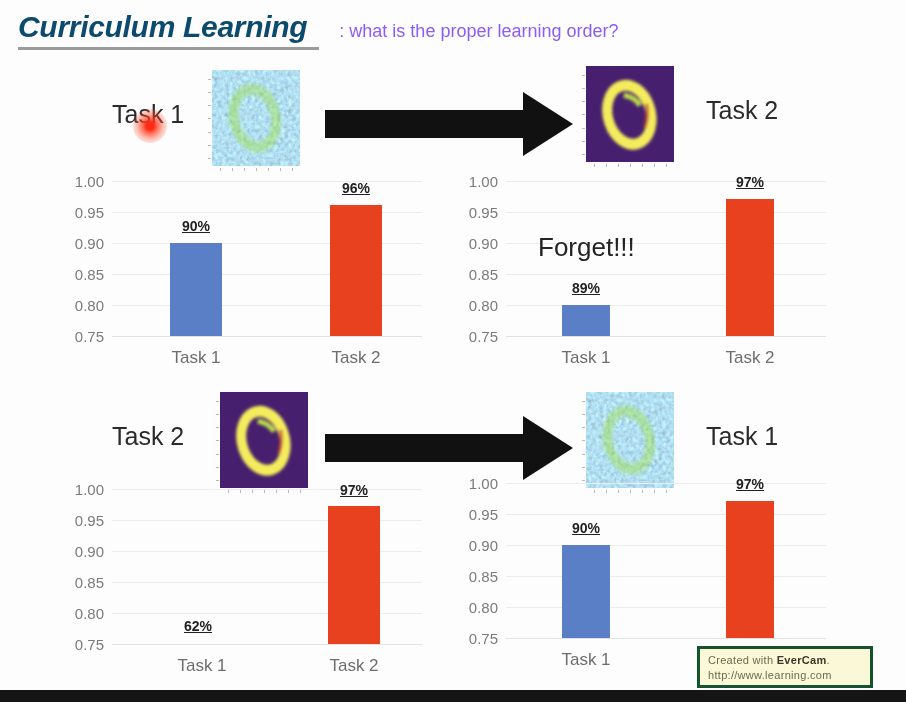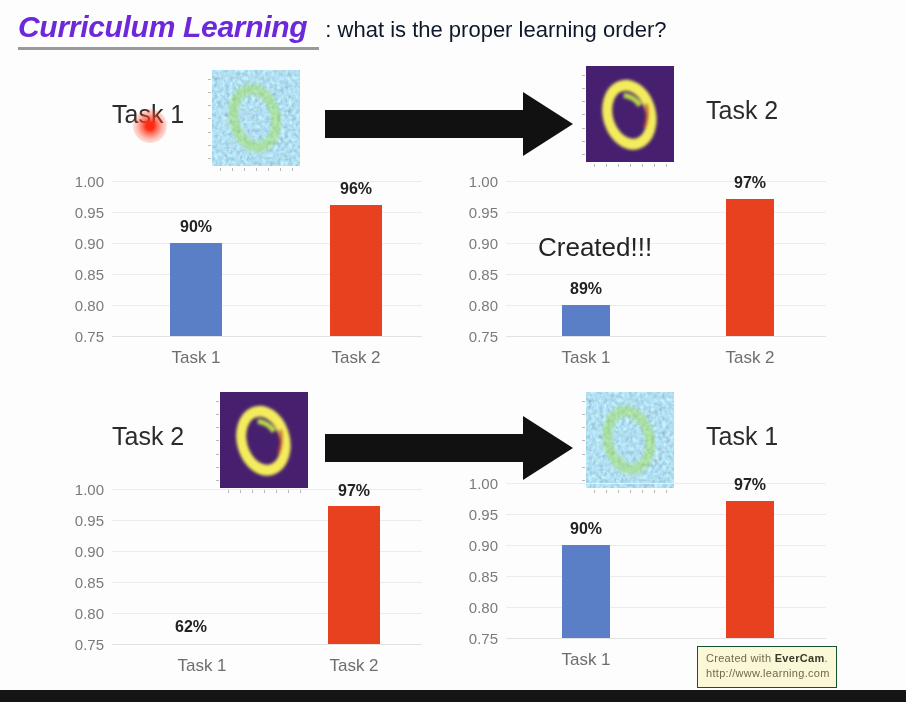--- a/index.html
+++ b/index.html
@@ -26,31 +26,31 @@
     left: 18px; top: 10px;
     width: 870px; height: 46px;
     display: flex;
     align-items: baseline;
   }
   #title-main {
     font-size: 30px;
     font-weight: bold;
     font-style: italic;
     letter-spacing: -0.3px;
-    color: #6d28d9;
+    color: #0c4a6e;
     border-bottom: 3px solid #9a9a9a;
     padding-bottom: 3px;
     padding-right: 12px;
     white-space: nowrap;
   }
   #title-sub {
-    font-size: 22px;
+    font-size: 18px;
     font-weight: normal;
-    color: #0f172a;
-    margin-left: 6px;
+    color: #8b5cf6;
+    margin-left: 20px;
     white-space: nowrap;
   }
 
   
   .panel { position: absolute; }
   #panel-tl { left: 60px;  top: 62px;  width: 400px; height: 320px; }
   #panel-tr { left: 448px; top: 62px;  width: 412px; height: 320px; }
   #panel-bl { left: 60px;  top: 392px; width: 400px; height: 300px; }
   #panel-br { left: 448px; top: 386px; width: 412px; height: 306px; }
 
@@ -132,49 +132,50 @@
   }
   .gridline.base { background: #e2e2e2; }
   .bar {
     position: absolute;
     bottom: 0;
   }
   .bar.blue { background: #5b7fc7; }
   .bar.red  { background: #e8411f; }
   .bar-label {
     position: absolute;
-    font-size: 16px;
+    font-size: 14px;
     font-weight: bold;
     color: #222222;
     text-align: center;
     white-space: nowrap;
     transform: translateX(-50%);
+    text-decoration: underline;
   }
   .x-label {
     position: absolute;
     font-size: 17px;
     color: #6e6e6e;
     text-align: center;
     white-space: nowrap;
     transform: translateX(-50%);
   }
   .annotation {
     position: absolute;
     font-size: 26px;
     color: #242424;
     white-space: nowrap;
   }
 
   
   #watermark {
     position: absolute;
     left: 697px; top: 646px;
-    width: 140px; height: 42px;
+    width: 176px; height: 42px;
     background: #fbf8d8;
-    border: 1px solid #14532d;
+    border: 3px solid #14532d;
     box-sizing: border-box;
     padding: 4px 8px 0 8px;
     font-size: 11px;
     line-height: 15px;
     color: #6d6a4a;
     letter-spacing: 0.3px;
   }
   #watermark .wm-brand { font-weight: bold; color: #3a3828; }
   #watermark .wm-url { color: #6d6a4a; }
 
@@ -323,21 +324,21 @@
         <div class="y-tick" style="top:162px;">0.75</div>
       </div>
       <div class="plot" style="left:52px; top:0px; width:320px; height:162px;">
         <div class="gridline" style="top:7px;   width:320px;"></div>
         <div class="gridline" style="top:38px;  width:320px;"></div>
         <div class="gridline" style="top:69px;  width:320px;"></div>
         <div class="gridline" style="top:100px; width:320px;"></div>
         <div class="gridline" style="top:131px; width:320px;"></div>
         <div class="gridline base" style="top:162px; width:320px;"></div>
 
-        <div class="annotation" style="left:32px; top:58px;">Created!!!</div>
+        <div class="annotation" style="left:32px; top:58px;">Forget!!!</div>
 
         <div class="bar blue" style="left:56px; width:48px; height:31px; top:131px;"></div>
         <div class="bar red" style="left:220px; width:48px; height:137px; top:25px;"></div>
 
         <div class="bar-label" style="left:80px; top:106px;">89%</div>
         <div class="bar-label" style="left:244px; top:0px;">97%</div>
 
         <div class="x-label" style="left:80px; top:174px;">Task 1</div>
         <div class="x-label" style="left:244px; top:174px;">Task 2</div>
       </div>
@@ -393,21 +394,21 @@
       <div class="plot" style="left:52px; top:0px; width:310px; height:162px;">
         <div class="gridline" style="top:7px;   width:310px;"></div>
         <div class="gridline" style="top:38px;  width:310px;"></div>
         <div class="gridline" style="top:69px;  width:310px;"></div>
         <div class="gridline" style="top:100px; width:310px;"></div>
         <div class="gridline" style="top:131px; width:310px;"></div>
         <div class="gridline base" style="top:162px; width:310px;"></div>
 
         <div class="bar red" style="left:216px; width:52px; height:138px; top:24px;"></div>
 
-        <div class="bar-label" style="left:79px; top:136px;">62%</div>
+        <div class="bar-label" style="left:86px; top:136px;">62%</div>
         <div class="bar-label" style="left:242px; top:0px;">97%</div>
 
         <div class="x-label" style="left:90px; top:174px;">Task 1</div>
         <div class="x-label" style="left:242px; top:174px;">Task 2</div>
       </div>
     </div>
   </div>
 
   <div class="panel" id="panel-br">
 

